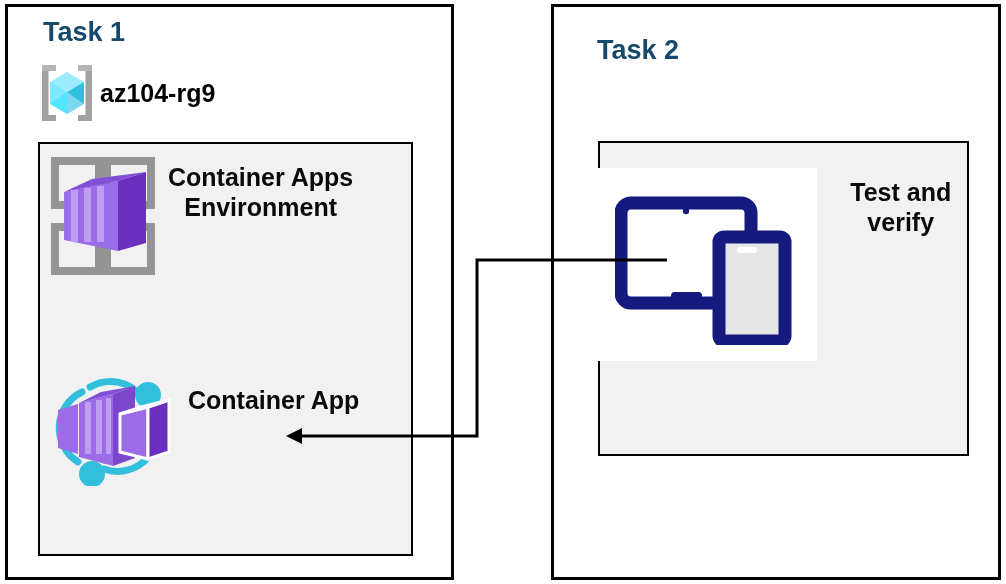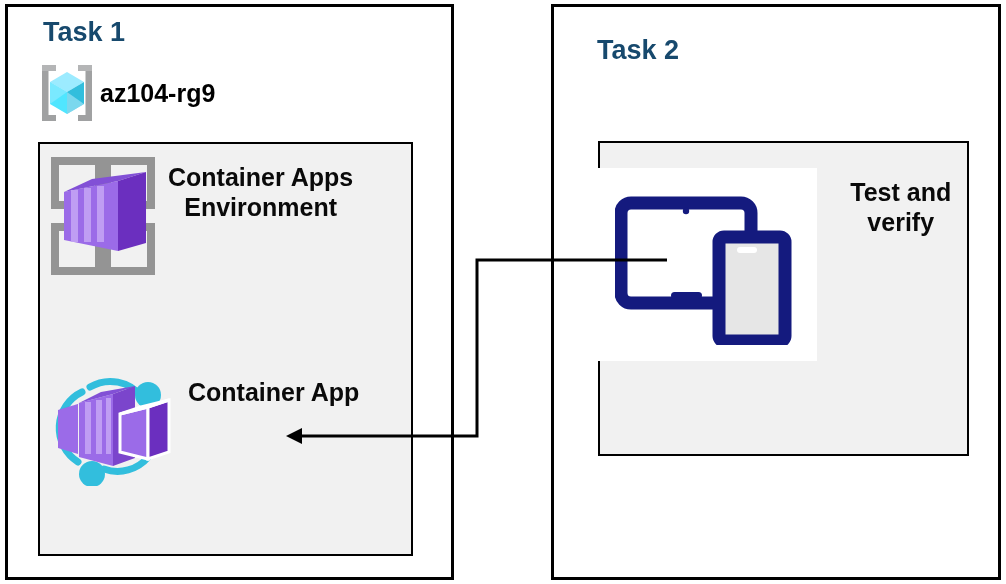--- a/index.html
+++ b/index.html
@@ -77,21 +77,21 @@
     color: #0a0a0a;
     text-align: center;
     line-height: 1.18;
     white-space: pre-line;
   }
   #cae-node { left: 38px;  top: 155px; width: 375px; }
   #ca-node  { left: 38px;  top: 370px; width: 375px; }
   #tv-node  { left: 598px; top: 168px; width: 386px; }
 
   .cae-caption { margin-top: 8px; }
-  .ca-caption  { margin-top: 8px; }
+  .ca-caption  { margin-top: 16px; }
   .tv-caption  { margin-top: 10px; }
 
   
   #tv-plate {
     width: 230px;
     height: 193px;
     background: #ffffff;
     display: flex;
     align-items: center;
     justify-content: center;

